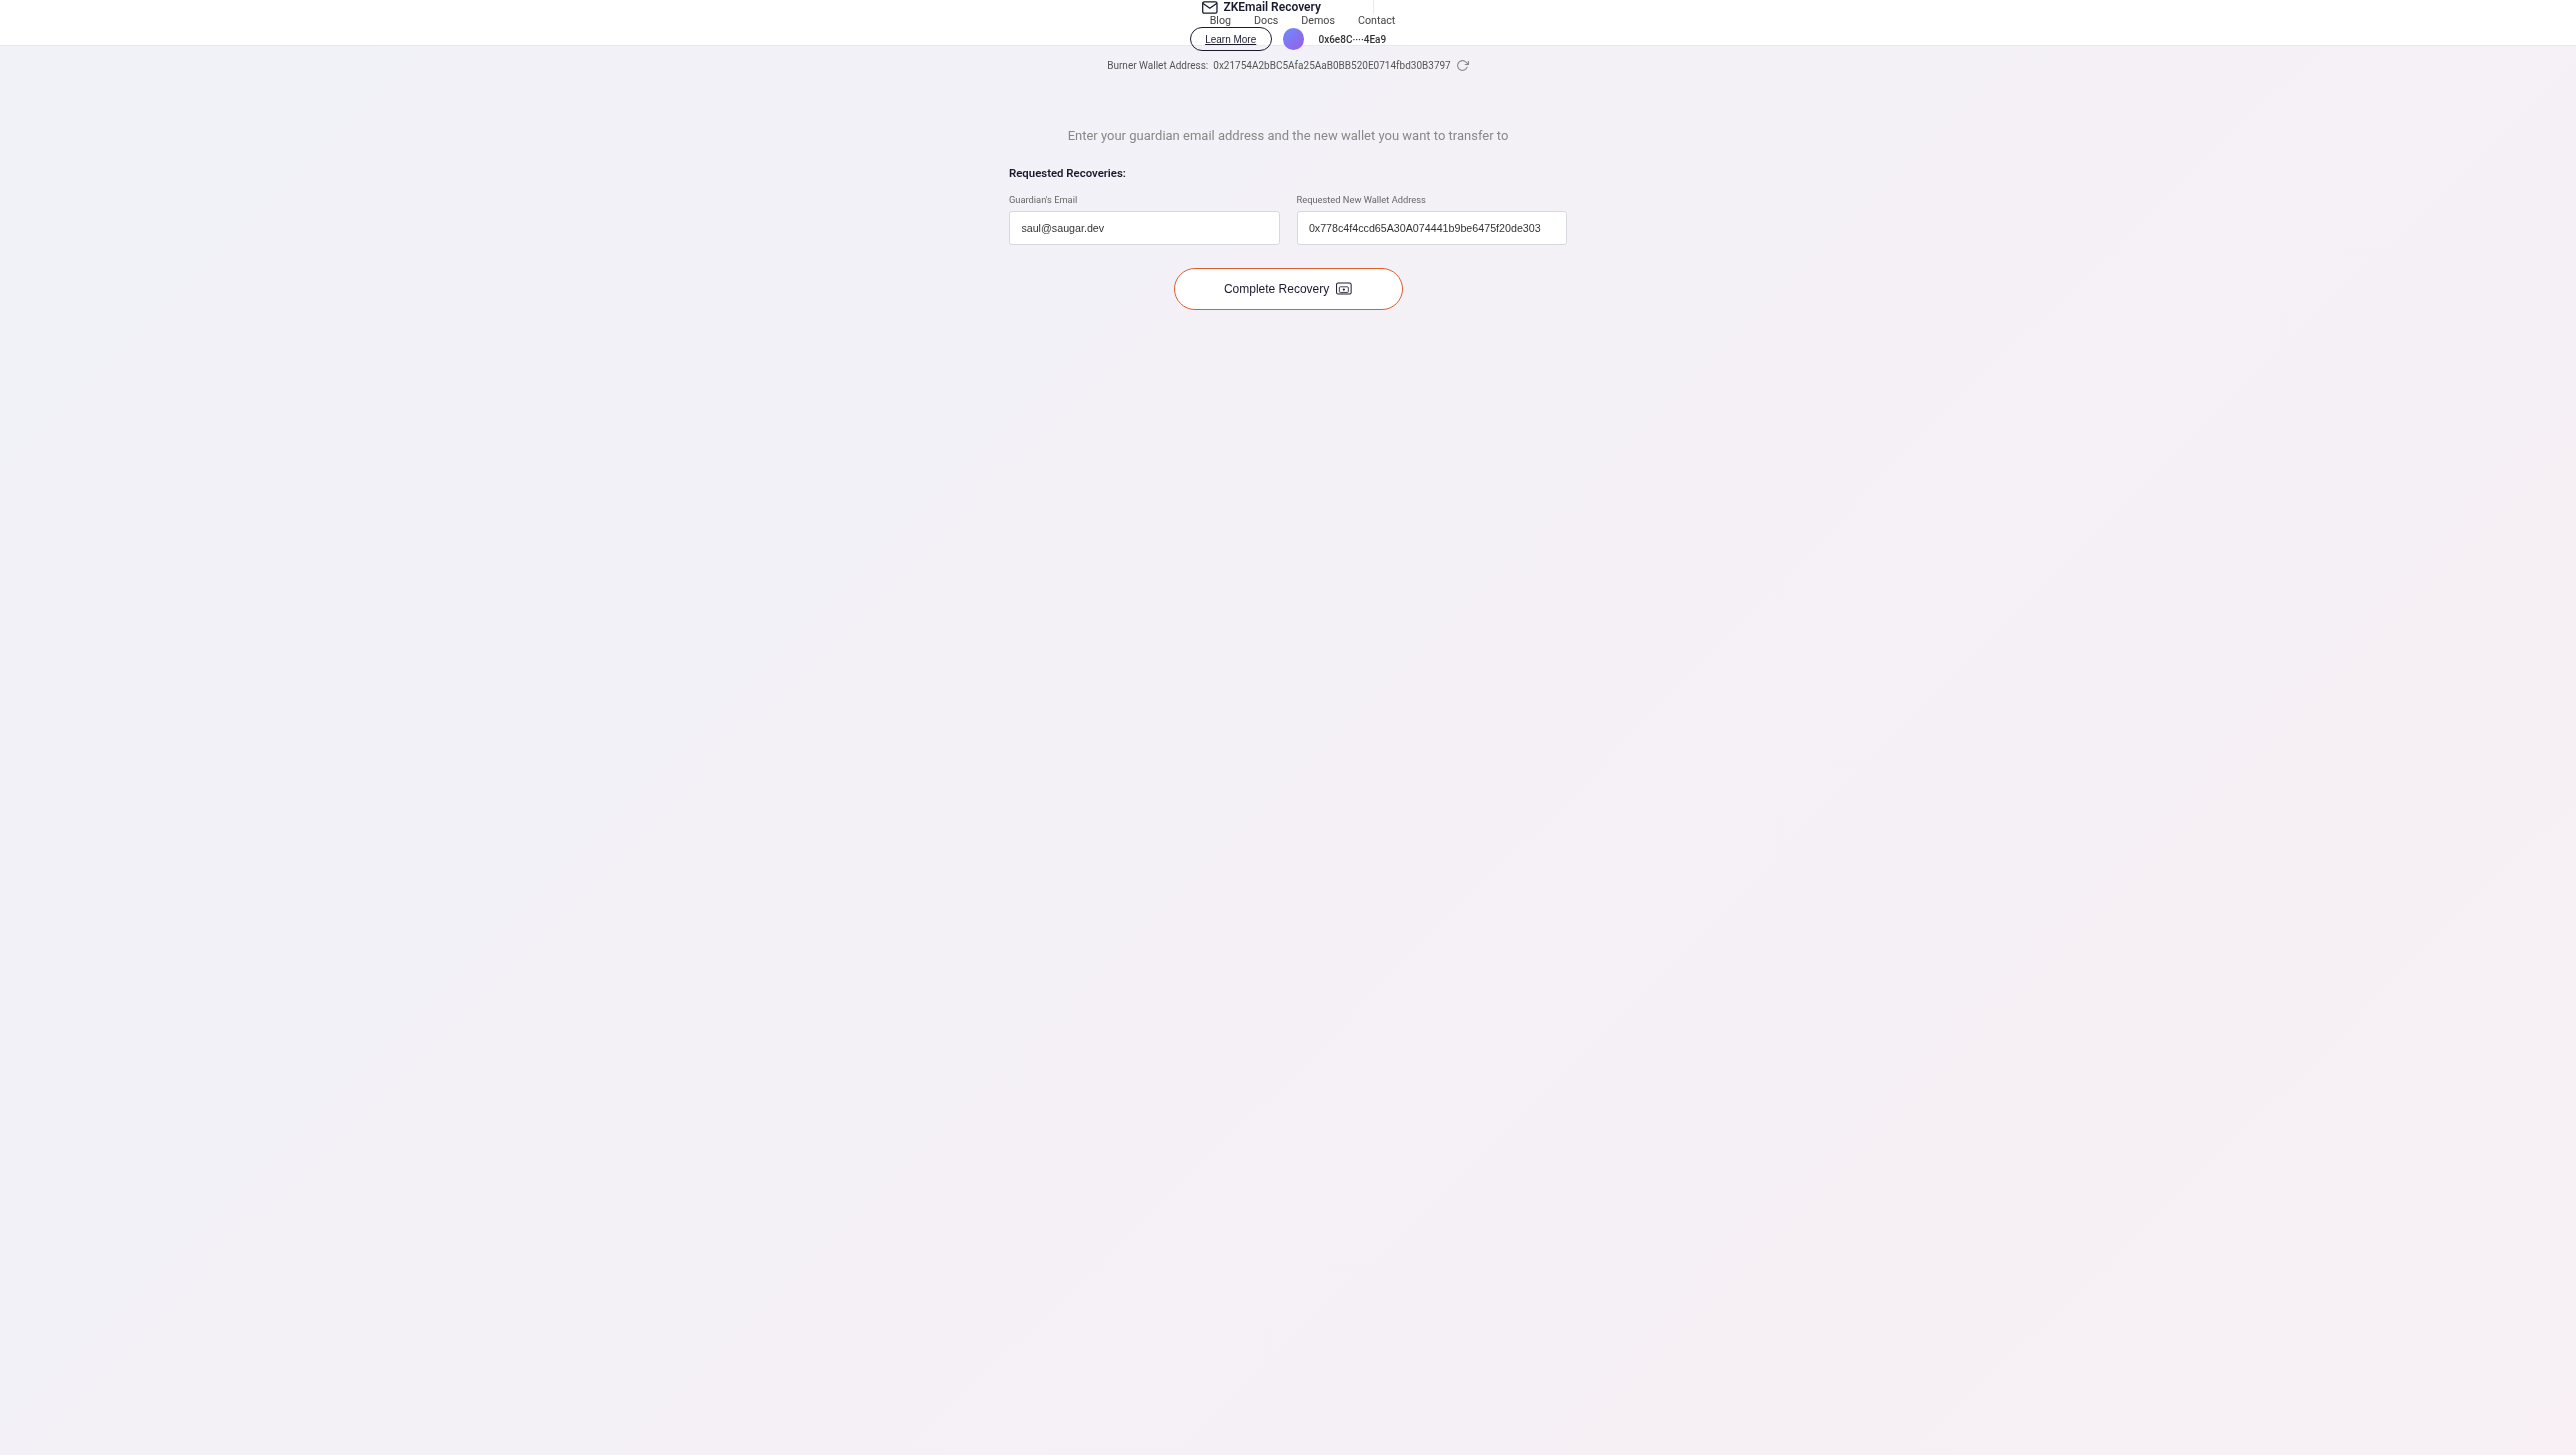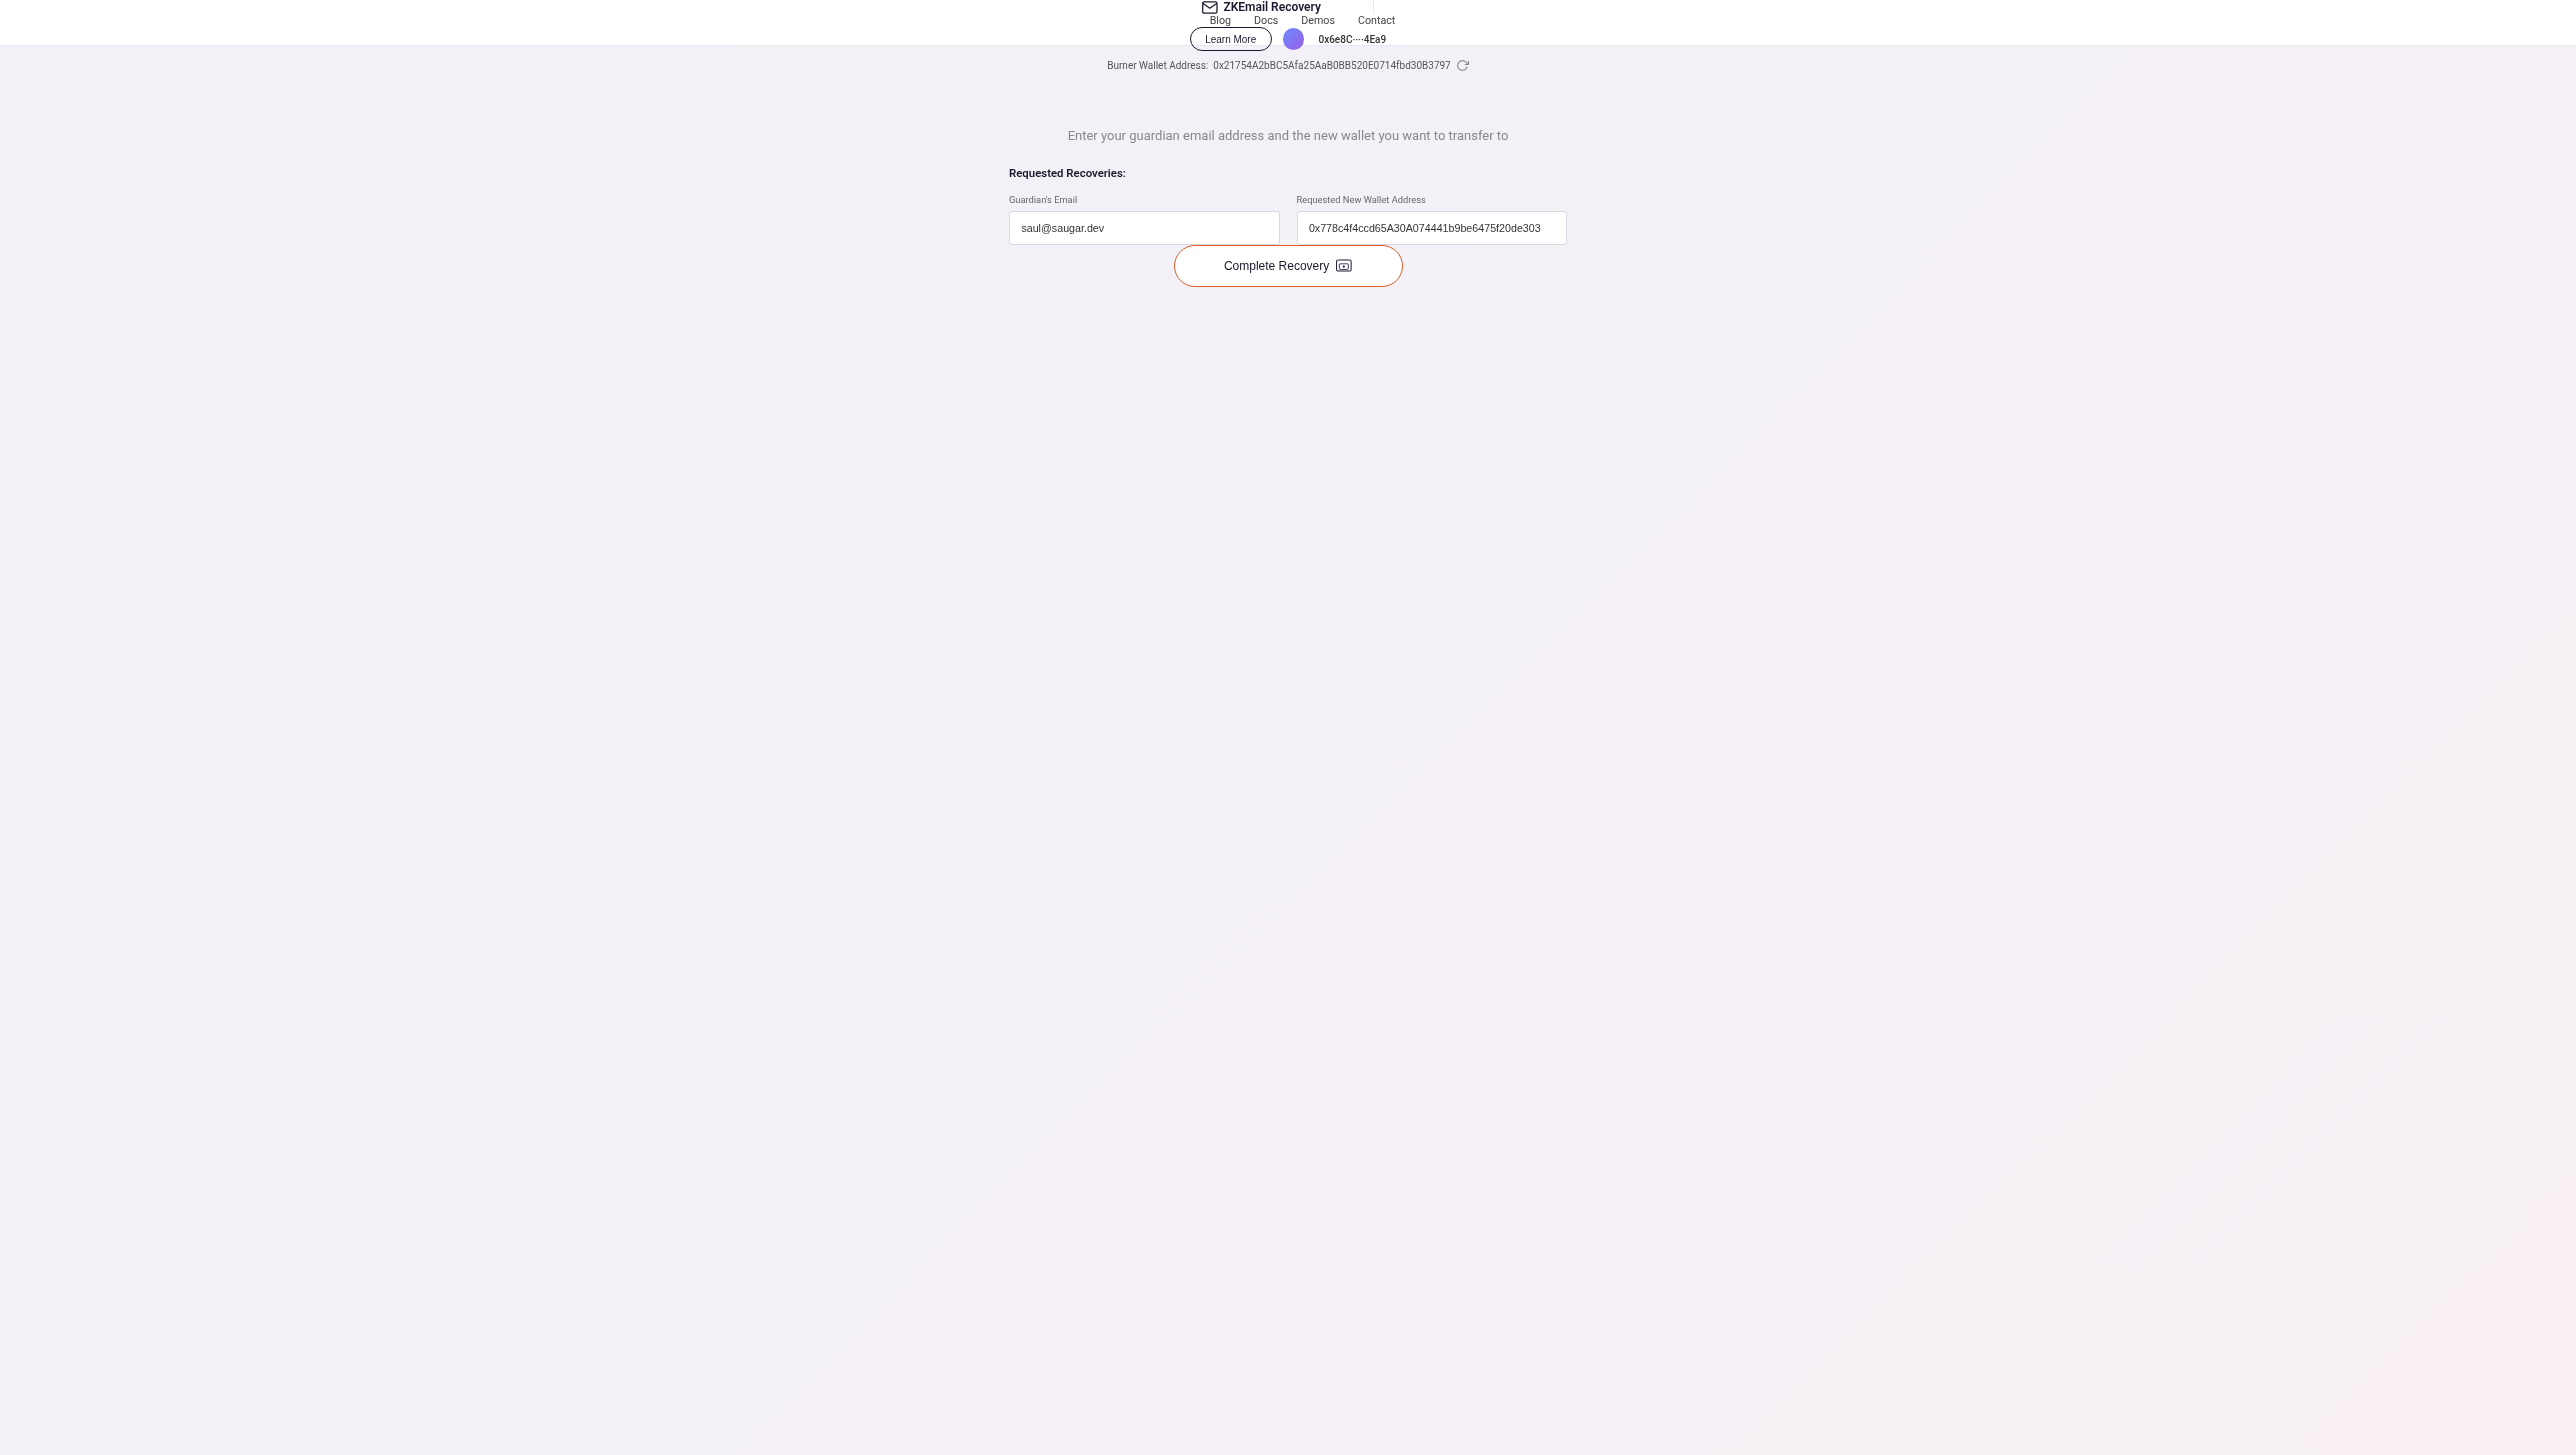--- a/index.html
+++ b/index.html
@@ -75,20 +75,21 @@
     .learn-more-btn {
       border: 1.1px solid #1a1a2e;
       background: transparent;
       color: #1a1a2e;
       font-size: 10px;
       font-weight: 500;
       padding: 5.7px 14.3px;
       border-radius: 17px;
       cursor: pointer;
       white-space: nowrap;
+      text-decoration: underline;
     }
 
     .wallet-badge {
       display: flex;
       align-items: center;
       gap: 14px;
       font-size: 10px;
       color: #333;
       font-weight: 500;
     }
@@ -156,20 +157,21 @@
     .section-label {
       font-size: 11.4px;
       font-weight: 600;
       color: #1a1a2e;
       margin-bottom: 14.3px;
     }
 
     .form-row {
       display: flex;
       gap: 17px;
+      margin-bottom: 23px;
     }
 
     .form-group {
       flex: 1;
       display: flex;
       flex-direction: column;
       gap: 5.7px;
     }
 
     .form-label {

